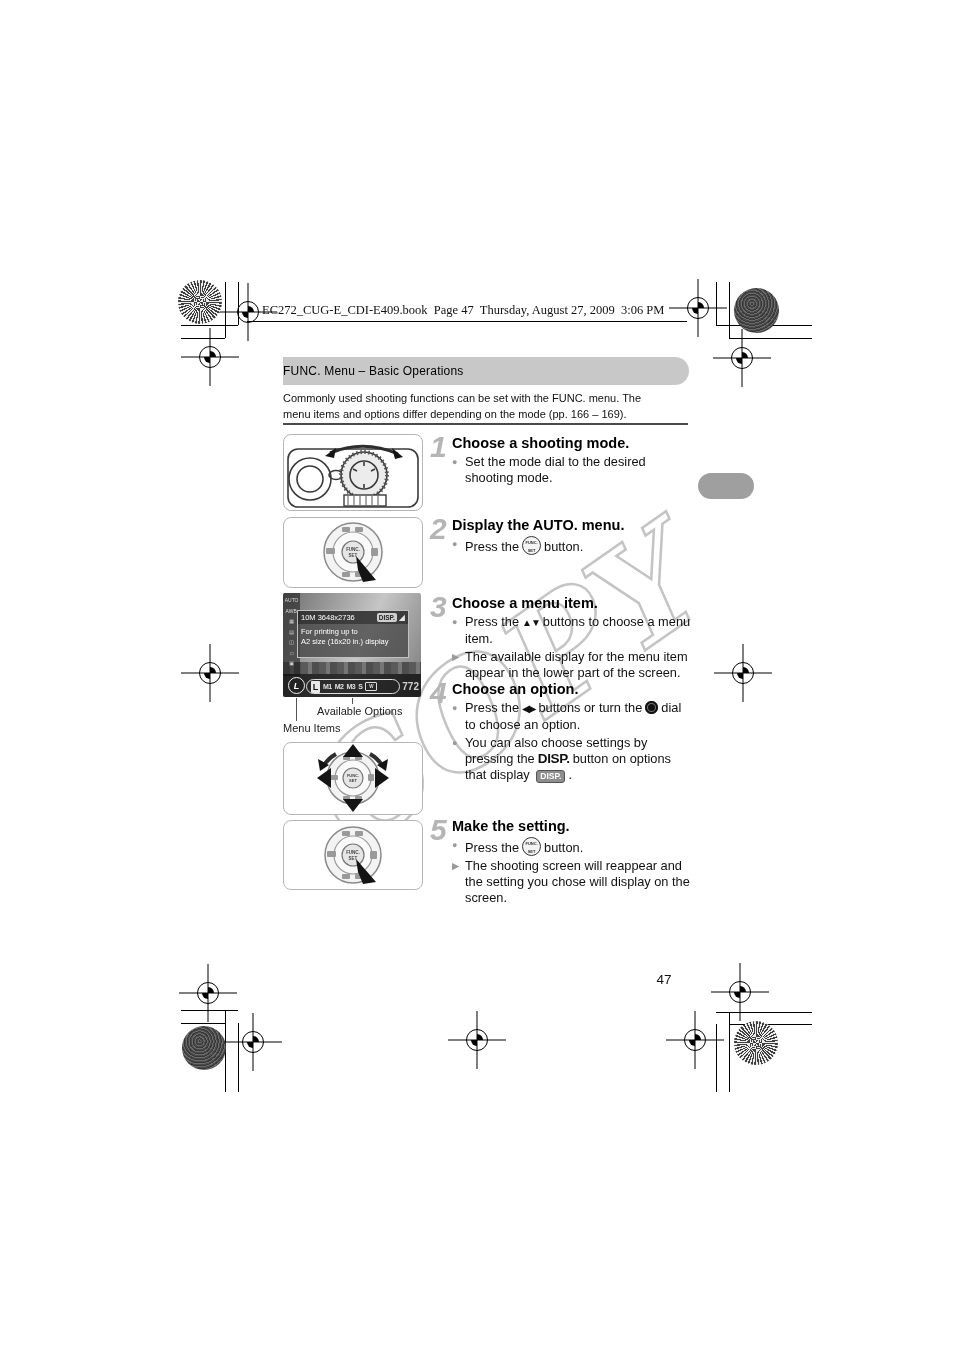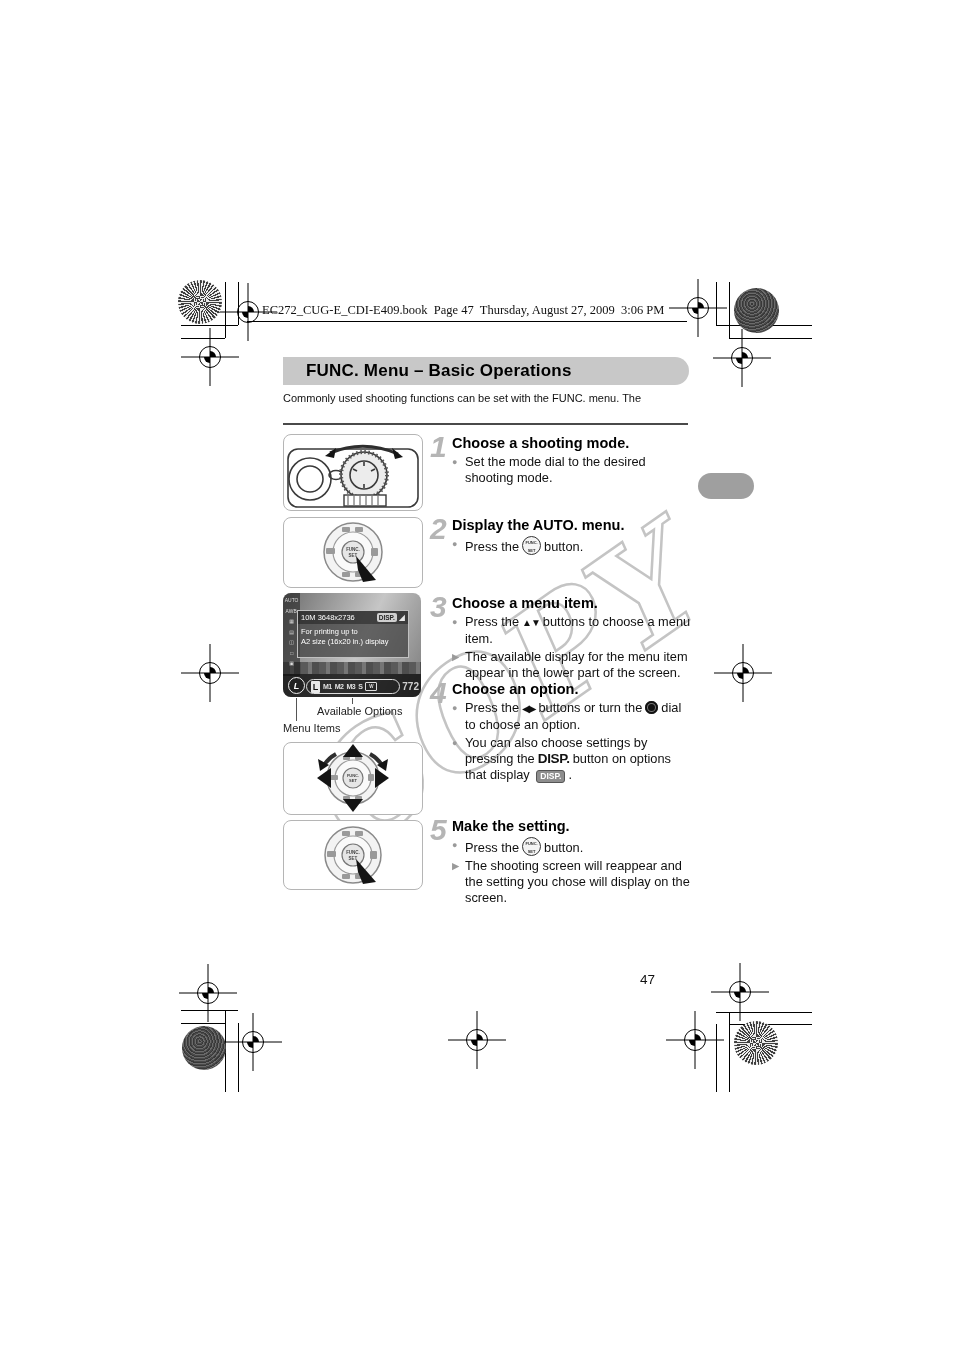--- a/index.html
+++ b/index.html
@@ -8,29 +8,29 @@
   
   .rule{position:absolute;background:#000;}
   .reg{position:absolute;width:58px;height:58px;}
   .halftone{position:absolute;border-radius:50%;}
   .star{background:repeating-conic-gradient(#3f3f3f 0deg 4.5deg,#ececec 4.5deg 9deg);}
   .speckle{background:#4f4f4f;background-image:repeating-radial-gradient(circle at 40% 35%,#383838 0 1px,#6b6b6b 1px 2px,#4a4a4a 2px 3px);}
   .header-line{position:absolute;left:262px;top:303px;font-family:"Liberation Serif",serif;
                font-size:12.5px;color:#111;white-space:pre;}
   .header-underline{position:absolute;left:247px;top:321px;width:440px;height:1px;background:#000;}
   .side-tab{position:absolute;left:698px;top:473px;width:56px;height:26px;background:#9f9f9f;border-radius:13px;}
-  .page-num{position:absolute;left:640px;top:972px;width:48px;text-align:left;font-size:13.5px;color:#111;}
+  .page-num{position:absolute;left:640px;top:972px;width:48px;text-align:center;font-size:13.5px;color:#111;}
   
   .watermark{position:absolute;left:320px;top:510px;width:380px;height:360px;overflow:visible;pointer-events:none;}
   .watermark text{font-family:"DejaVu Serif",serif;font-weight:bold;font-style:italic;
                   font-size:140px;fill:none;stroke:#c4c4c4;stroke-width:2.5px;}
   
   .title-bar{position:absolute;left:283px;top:357px;width:406px;height:28px;background:#c8c8c8;
              border-radius:0 14px 14px 0;display:flex;align-items:center;}
-  .title-bar span{font-size:17px;font-weight:bold;color:#000;padding-left:23px;letter-spacing:.2px;}
+  .title-bar span{font-size:12px;font-weight:normal;color:#000;padding-left:0;letter-spacing:.2px;}
   .intro{position:absolute;left:283px;top:390px;width:410px;font-size:11px;line-height:16px;color:#111;}
   .hr{position:absolute;left:283px;top:423px;width:405px;height:2px;background:#4a4a4a;}
   
   .step-text{position:absolute;left:452px;width:240px;}
   .step-num{position:absolute;left:-22px;top:-5px;font-size:30px;font-weight:bold;font-style:italic;
             color:#b5b5b5;font-family:"Liberation Sans",sans-serif;}
   .step-title{font-size:14.5px;font-weight:bold;color:#000;margin:0 0 3px 0;}
   .bullet{display:flex;font-size:12.8px;line-height:16px;margin-bottom:2px;color:#111;}
   .bullet .mark{flex:0 0 13px;color:#9a9a9a;font-size:9px;line-height:16px;}
   .bullet .mark.tri{font-size:9.5px;color:#9a9a9a;}
@@ -41,21 +41,21 @@
   .func-icon i{display:block;font-style:normal;font-size:4px;line-height:4.5px;color:#333;margin-top:3.5px;font-weight:bold;}
   .dial-icon{display:inline-block;width:13px;height:13px;border-radius:50%;background:#111;
              box-shadow:inset 0 0 0 2px #111,inset 0 0 0 3px #777;vertical-align:-2px;margin:0 3px;}
   .disp-word{font-weight:bold;font-size:13.5px;letter-spacing:-.3px;margin:0 3px;}
   .disp-badge{display:inline-block;background:#8d8d8d;border:1px solid #555;color:#fff;font-size:8.5px;
               font-weight:bold;border-radius:3px;padding:0 3px;line-height:11px;vertical-align:0px;margin:0 3px;}
   
   .figbox{position:absolute;left:283px;width:138px;border:1.5px solid #b5b5b5;border-radius:8px;
           background:#fff;overflow:hidden;}
   
-  .screen{position:absolute;left:283px;top:593px;width:138px;height:104px;border-radius:8px;overflow:hidden;
+  .screen{position:absolute;left:283px;top:593px;width:138px;height:104px;border-radius:2px;overflow:hidden;
           background:linear-gradient(115deg,#6e6e6e 0%,#9b9b9b 28%,#c6c6c6 55%,#a8a8a8 72%,#7c7c7c 100%);}
   .screen .city{position:absolute;left:0;bottom:23px;width:100%;height:12px;
           background:repeating-linear-gradient(90deg,#5a5a5a 0 7px,#767676 7px 11px,#4e4e4e 11px 18px);}
   .sidebar{position:absolute;left:0;top:0;width:17px;height:81px;background:rgba(25,25,25,.55);
            display:flex;flex-direction:column;align-items:center;padding-top:2px;}
   .sidebar span{font-size:5.5px;line-height:10.5px;color:#ddd;transform:scale(.9);}
   .infobox{position:absolute;left:14px;top:17px;width:110px;height:46px;border:1px solid #c0c0c0;
            background:rgba(70,70,70,.78);color:#fff;}
   .inforow1{display:flex;align-items:center;background:rgba(0,0,0,.35);padding:2px 3px;}
   .inforow1 .res{font-size:7.5px;flex:1;white-space:nowrap;}
@@ -191,20 +191,21 @@
 
 <svg class="watermark" viewBox="0 0 380 360">
   <text x="190" y="225" text-anchor="middle" transform="rotate(-35 190 180)">COPY</text>
 </svg>
 
 <div class="title-bar">
   <span>FUNC. Menu – Basic Operations</span>
 </div>
 <div class="intro">
   <div>Commonly used shooting functions can be set with the FUNC. menu. The</div>
+  <div>menu items and options differ depending on the mode (pp. 166 – 169).</div>
 </div>
 <div class="hr"></div>
 
 <div class="figbox" style="top:434px;height:75px;">
   <svg width="138" height="75" viewBox="0 0 138 75">
     <rect x="4" y="14" width="130" height="58" rx="10" fill="#fff" stroke="#3a3a3a" stroke-width="1.6"></rect>
     <circle class="ln" cx="26" cy="44" r="21"></circle>
         <circle class="ln" cx="26" cy="44" r="13"></circle>
     <ellipse class="ln" cx="52" cy="40" rx="7" ry="4.5"></ellipse>
     <circle cx="80" cy="40" r="23" fill="#ececec" stroke="#3a3a3a" stroke-width="1.6"></circle>

